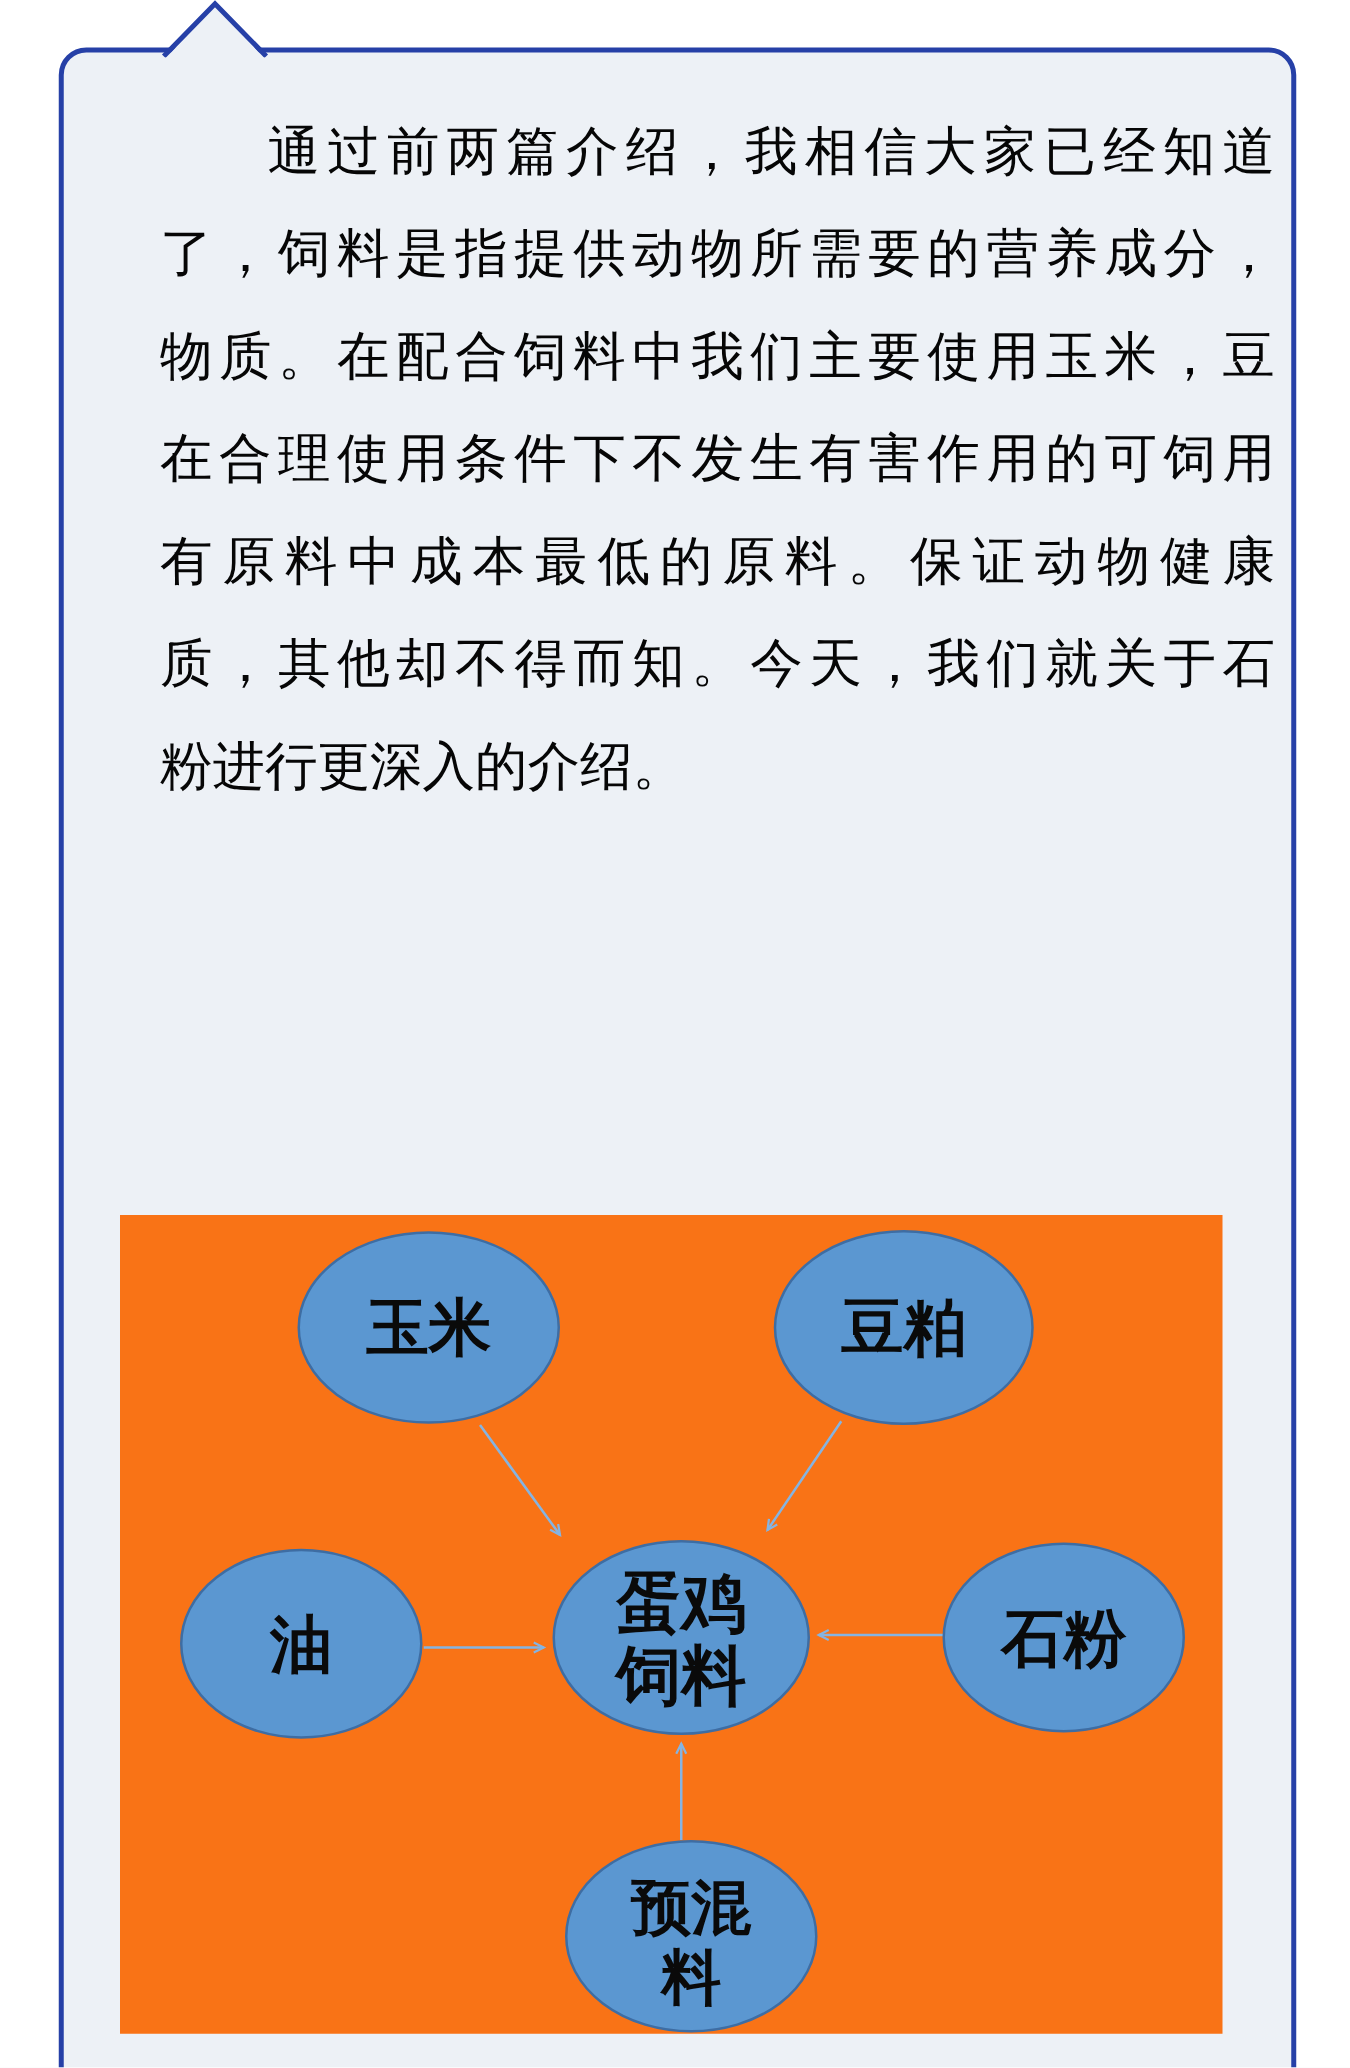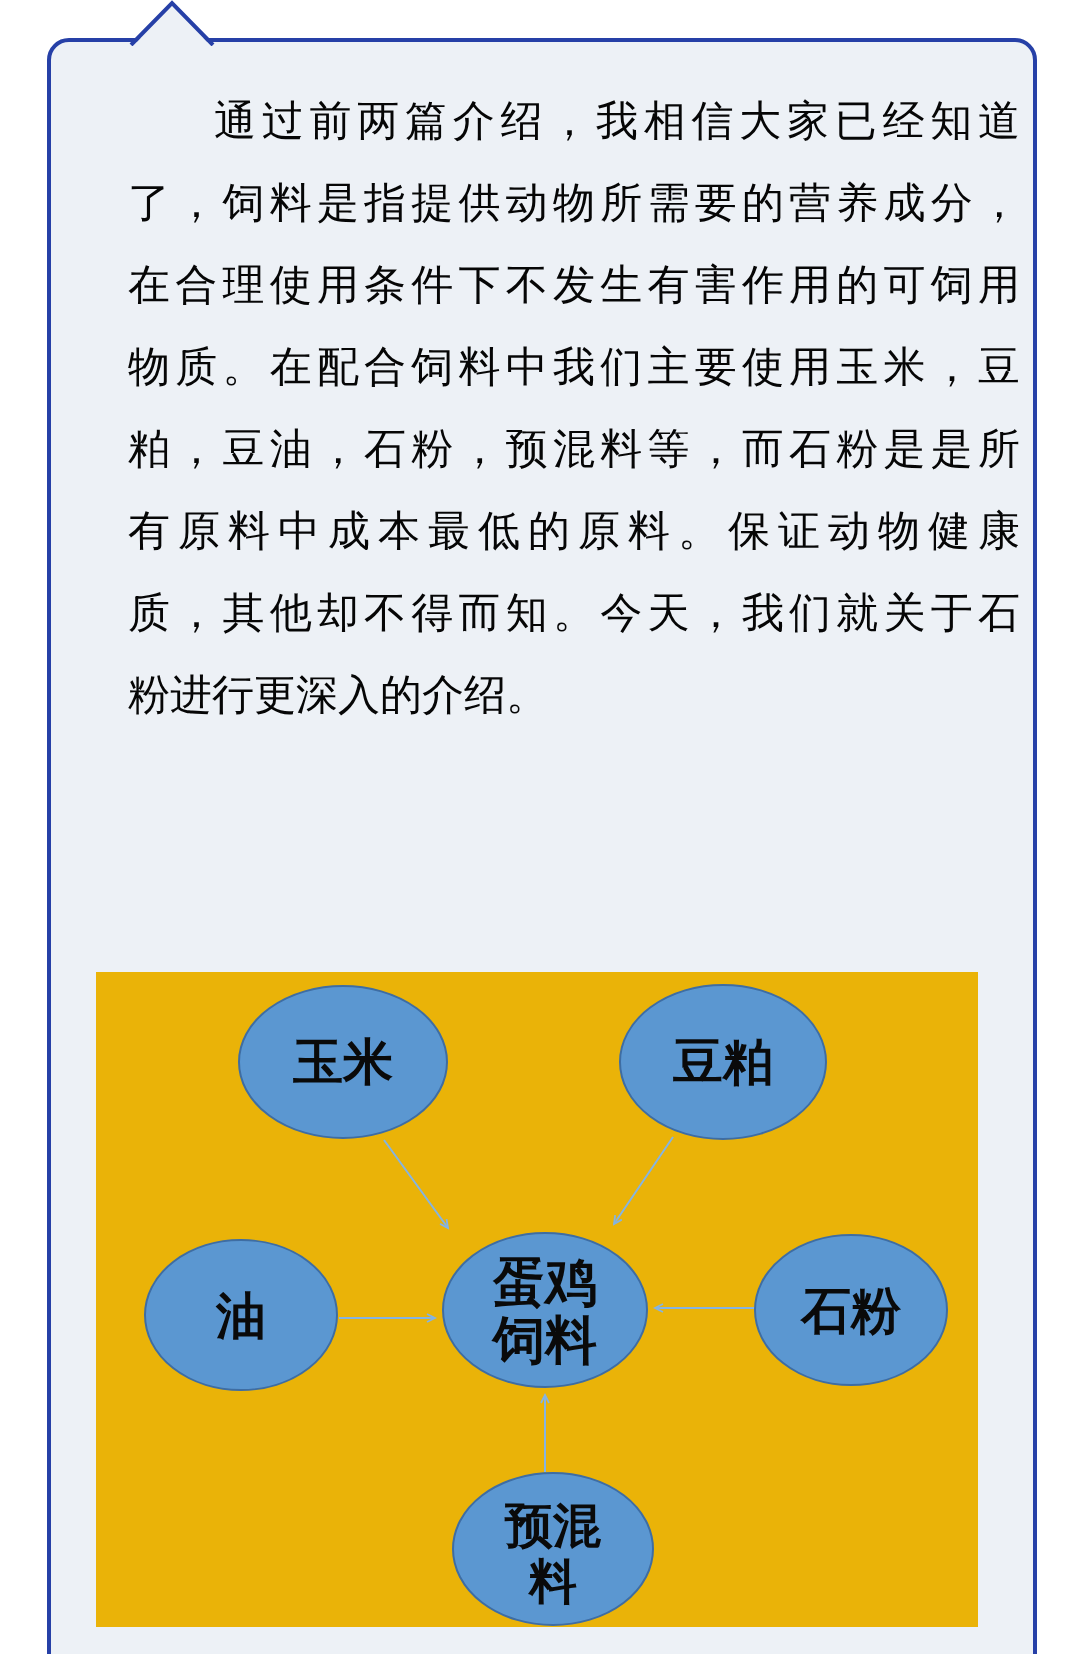--- a/index.html
+++ b/index.html
@@ -64,21 +64,21 @@
     text-align: right;
     text-align-last: left;
   }
   
   .diagram {
     position: absolute;
     left: 96px;
     top: 972px;
     width: 882px;
     height: 655px;
-    background: #eab308;
+    background: #f97316;
     z-index: 2;
   }
   .node-label {
     font-family: "DejaVu Serif", "Liberation Serif", serif;
     font-weight: 700;
     fill: #0a0a0a;
   }
 </style>
 </head>
 <body>
@@ -88,23 +88,22 @@
   <div class="card"></div>
 
   <svg class="tail" viewBox="0 0 86 46">
     <path d="M4,46 L43,4 L82,46 Z" fill="#edf1f6" stroke="none"></path>
     <path d="M2,45 L43,3 L84,45" fill="none" stroke="#2640a7" stroke-width="4" stroke-linejoin="miter"></path>
   </svg>
 
   <div class="article">
     <div class="line indent">通过前两篇介绍，我相信大家已经知道</div>
     <div class="line">了，饲料是指提供动物所需要的营养成分，</div>
+    <div class="line">物质。在配合饲料中我们主要使用玉米，豆</div>
     <div class="line">在合理使用条件下不发生有害作用的可饲用</div>
-    <div class="line">物质。在配合饲料中我们主要使用玉米，豆</div>
-    <div class="line">粕，豆油，石粉，预混料等，而石粉是是所</div>
     <div class="line">有原料中成本最低的原料。保证动物健康</div>
     <div class="line">质，其他却不得而知。今天，我们就关于石</div>
     <div class="line last">粉进行更深入的介绍。</div>
   </div>
 
   <div class="diagram">
     <svg width="882" height="655" viewBox="0 0 882 655">
       <defs>
         <marker id="arrowhead" markerWidth="14" markerHeight="14" refX="9" refY="5" orient="auto" markerUnits="userSpaceOnUse">
           <path d="M1,1 L9,5 L1,9" fill="none" stroke="#85b4e2" stroke-width="1.8"></path>

